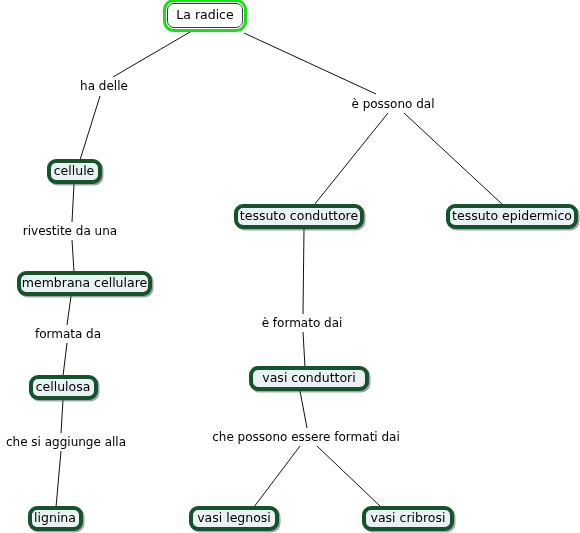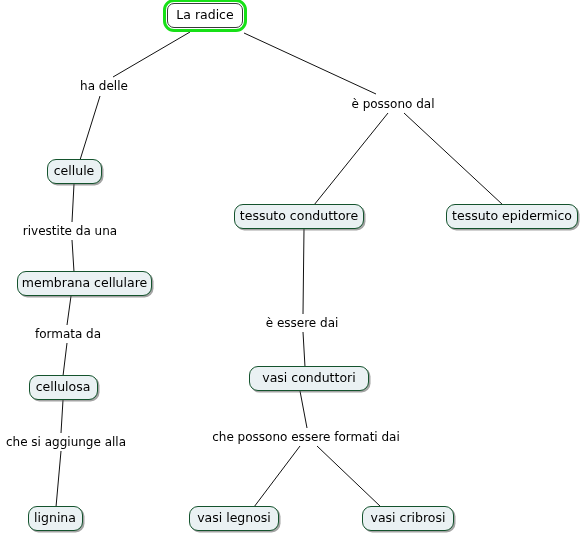--- a/index.html
+++ b/index.html
@@ -30,21 +30,21 @@
     shape-rendering: geometricPrecision;
   }
   .node {
     position: absolute;
     box-sizing: border-box;
     display: flex;
     align-items: center;
     justify-content: center;
     white-space: nowrap;
     background: #eaf1f3;
-    border: 1px solid #14532d;
+    border: 4px solid #14532d;
     border-radius: 9px;
     color: #000000;
     font-size: 12.5px;
     line-height: 1;
     padding: 0 11px;
     height: 26px;
     box-shadow: 1.5px 1.5px 0 rgba(90,90,90,0.55);
   }
   .node.root {
     background: #ffffff;
@@ -100,16 +100,16 @@
       <div class="node" style="left: 249px; top: 365.5px; width: 120px; height: 25px;">vasi conduttori</div>
       <div class="node" style="left: 189px; top: 505.5px; width: 90px; height: 25px;">vasi legnosi</div>
       <div class="node" style="left: 354px; top: 505.5px; width: 92px; height: 25px; margin-left: 8px;">vasi cribrosi</div>
     </div>
   <div id="label-layer">
       <div class="edge-label" style="left: 104px; top: 86px;">ha delle</div>
       <div class="edge-label" style="left: 393px; top: 104px;">è possono dal</div>
       <div class="edge-label" style="left: 70px; top: 231px;">rivestite da una</div>
       <div class="edge-label" style="left: 68px; top: 334px;">formata da</div>
       <div class="edge-label" style="left: 66px; top: 442px;">che si aggiunge alla</div>
-      <div class="edge-label" style="left: 302px; top: 323px;">è essere dai</div>
+      <div class="edge-label" style="left: 302px; top: 323px;">è formato dai</div>
       <div class="edge-label" style="left: 306px; top: 437px;">che possono essere formati dai</div>
     </div>
 </div>
 
 </body></html>

